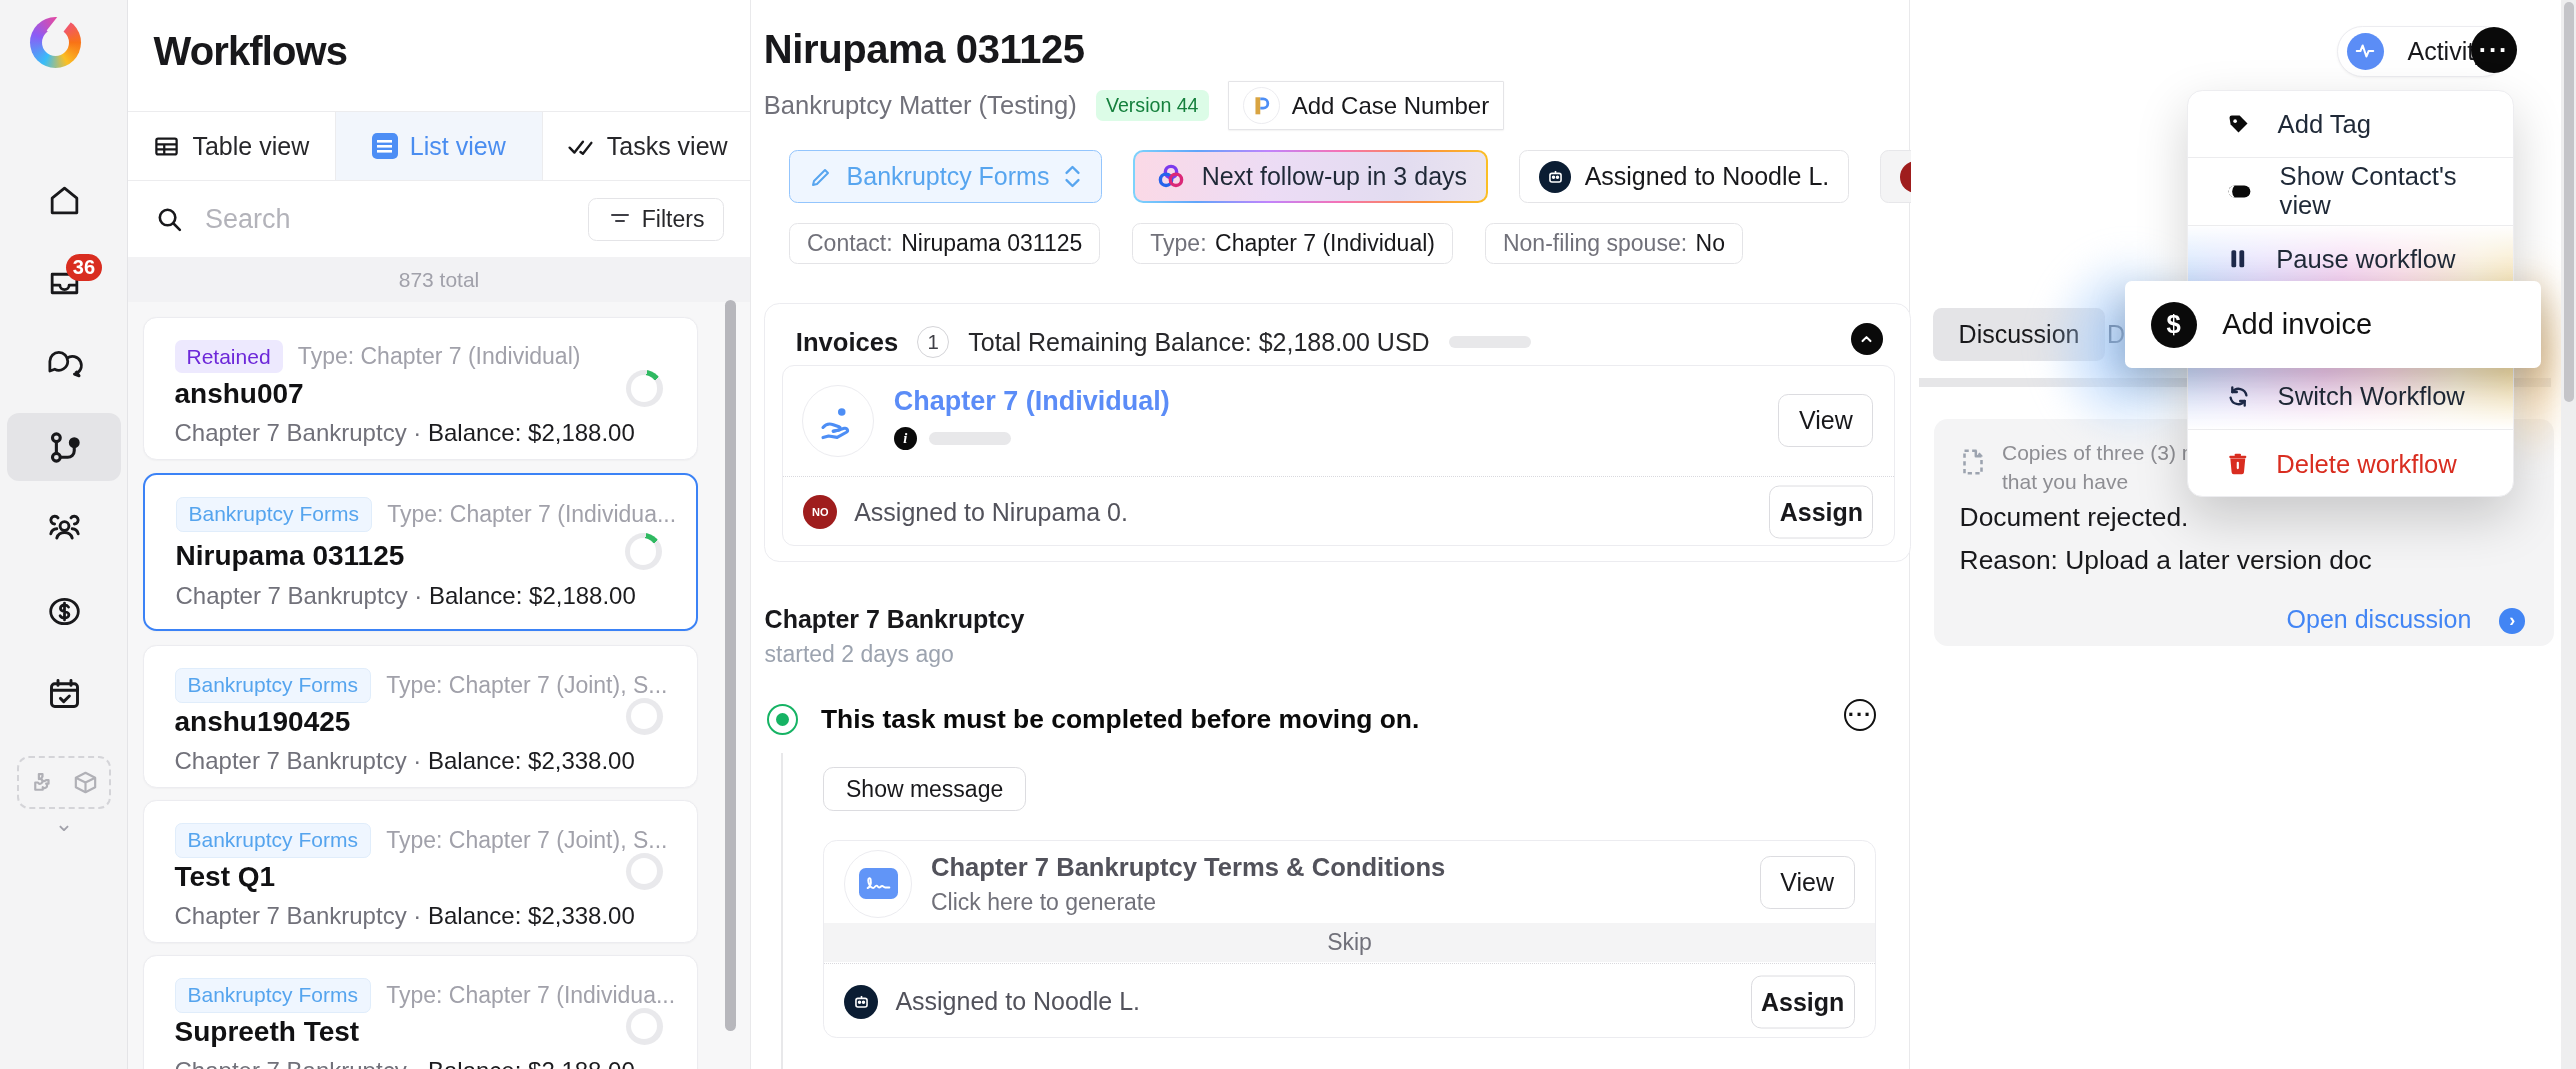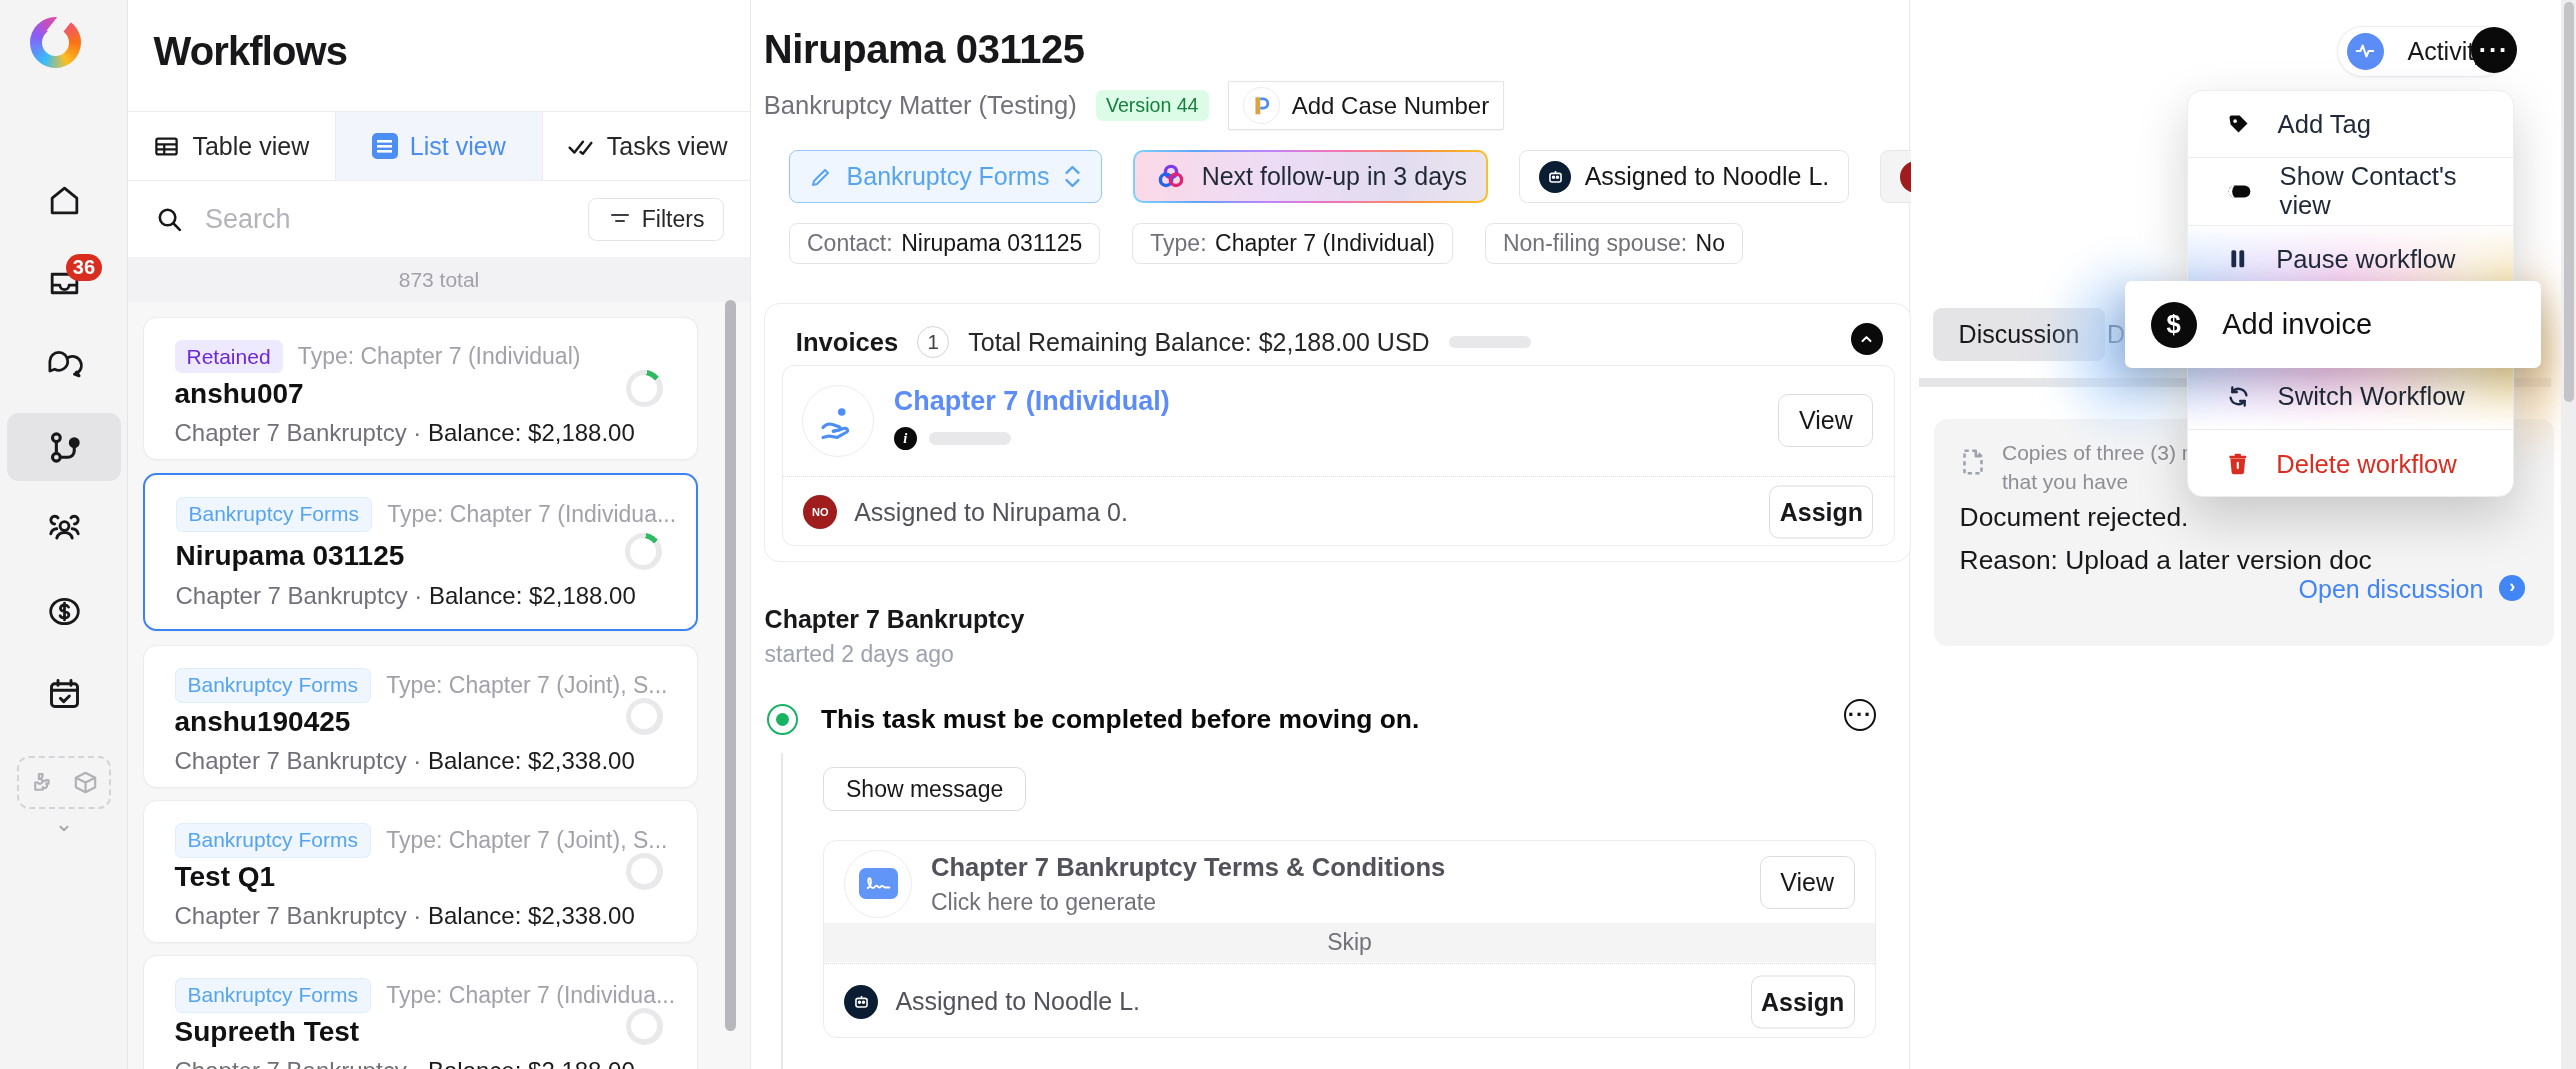--- a/index.html
+++ b/index.html
@@ -122,21 +122,21 @@
   
   .right{position:absolute;left:1911px;top:0;width:665px;height:1070px;background:#fff}
   .r-tab1{position:absolute;left:22px;top:308px;height:53px;padding:0 25.6px;background:#e4e4e7;border-radius:8.5px;display:flex;align-items:center;font-size:25px;font-weight:500;color:#18181b;cursor:pointer}
   .r-tab2{position:absolute;left:196px;top:320px;font-size:25px;color:#1e293b;cursor:pointer}
   .r-divbar{position:absolute;left:7.7px;top:378px;width:632px;height:9.4px;background:#e6e6e8}
   .msg-card{position:absolute;left:23px;top:419px;width:620px;height:227px;background:#f4f4f5;border-radius:13.6px}
   .doc-ico{position:absolute;left:22px;top:25.6px}
   .msg-h{position:absolute;left:68px;top:20.4px;font-size:21px;color:#8e8e93;line-height:1.35}
   .msg-b1{position:absolute;left:25.6px;top:83px;font-size:26.4px;color:#18181b}
   .msg-b2{position:absolute;left:25.6px;top:126px;font-size:26.4px;color:#18181b}
-  .open-disc{position:absolute;right:29px;bottom:42px;display:flex;align-items:flex-start;gap:16px;font-size:25px;color:#4285f4;cursor:pointer}
+  .open-disc{position:absolute;right:29px;bottom:12px;display:flex;align-items:flex-end;gap:28px;font-size:25px;color:#4285f4;cursor:pointer}
   .od-circ{width:25.6px;height:25.6px;border-radius:50%;background:#4285f4;color:#fff;display:flex;align-items:center;justify-content:center;font-size:18px;font-weight:700;padding-bottom:1.7px}
 
   
   .activity-btn{position:absolute;left:2337px;top:25.6px;height:51px;padding:0 20.4px 0 8.5px;border:0.9px solid #ececf0;border-radius:27px;background:#fff;display:flex;align-items:center;gap:24px;font-size:25px;color:#18181b;box-shadow:0 0.9px 2.6px rgba(0,0,0,.05);cursor:pointer}
   .act-circ{width:37px;height:37px;border-radius:50%;background:#5b8df6;display:flex;align-items:center;justify-content:center}
   .kebab{position:absolute;left:2471px;top:27px;width:46px;height:46px;border-radius:50%;background:#0a0a0a;color:#fff;display:flex;align-items:center;justify-content:center;font-size:25.6px;font-weight:700;letter-spacing:1.7px;cursor:pointer;line-height:0}
 
   
   .glowA{position:absolute;left:2044px;top:247px;width:170px;height:196px;background:radial-gradient(closest-side,#a9cefb,rgba(169,206,251,0));filter:blur(13.6px);z-index:35}
   .glowB{position:absolute;left:2492px;top:251px;width:81px;height:213px;background:radial-gradient(closest-side,#f2cf9a,rgba(242,207,154,0));filter:blur(12px);z-index:35}

